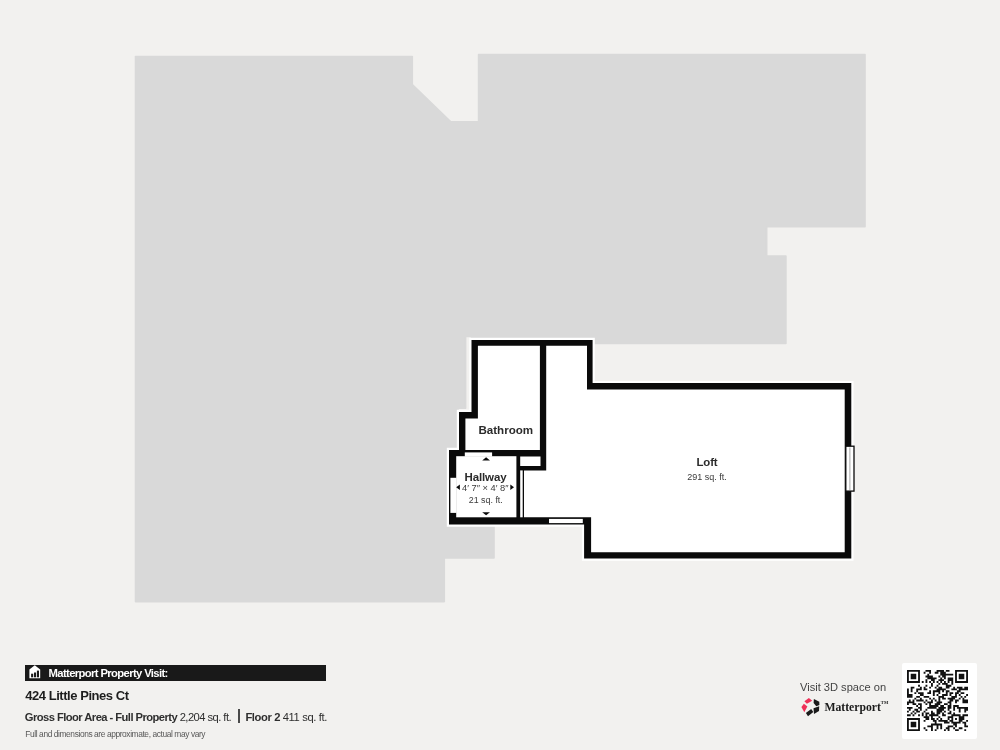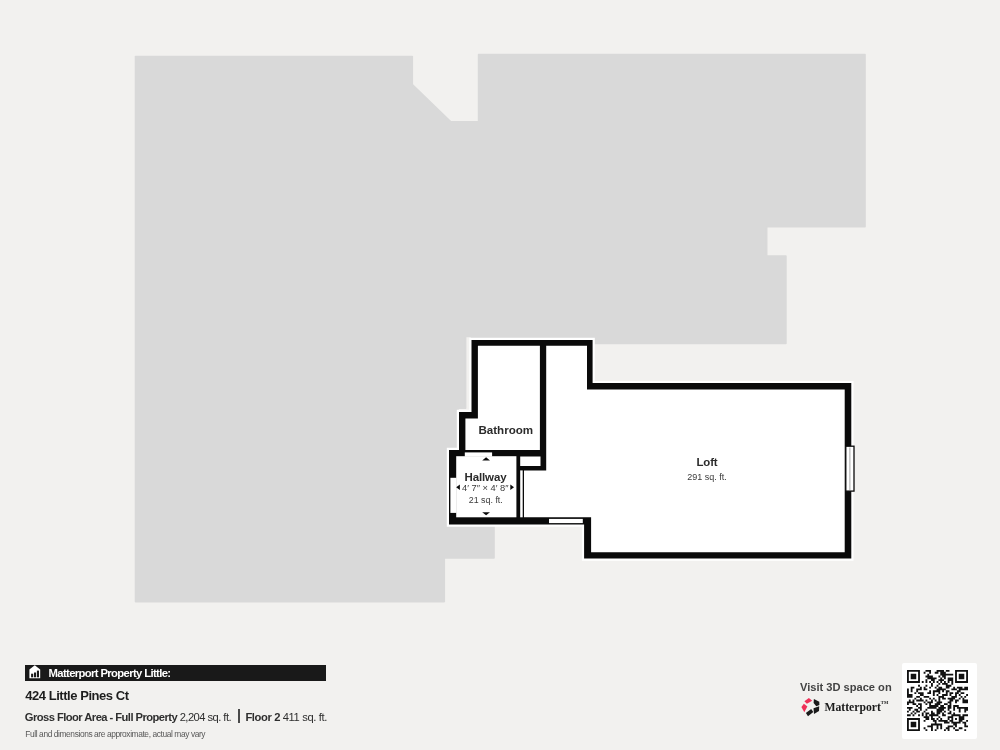--- a/index.html
+++ b/index.html
@@ -39,28 +39,28 @@
   <text x="707" y="479.7" font-size="9.0" fill="#3a3a3a" text-anchor="middle">291 sq. ft.</text>
 </svg>
 
 <div class="abs" style="left:25px;top:664.5px;width:301px;height:16.5px;background:#191919;"></div>
 <svg class="abs" style="left:29px;top:664.6px" width="12" height="14" viewBox="0 0 12 14">
   <path d="M0.4,4.6 L5.8,0.3 L11.2,4.6 V13.3 H0.4 Z" fill="#ffffff"></path>
   <rect x="2.1" y="8.7" width="2.1" height="3.6" fill="#191919"></rect>
   <rect x="5.0" y="7.5" width="2.1" height="4.8" fill="#191919"></rect>
   <rect x="7.9" y="5.6" width="2.1" height="6.7" fill="#191919"></rect>
 </svg>
-<div class="abs" style="left:48.6px;top:667.9px;font-size:11.3px;font-weight:bold;color:#ffffff;letter-spacing:-0.65px;">Matterport Property Little:</div>
+<div class="abs" style="left:48.6px;top:667.9px;font-size:11.3px;font-weight:bold;color:#ffffff;letter-spacing:-0.65px;">Matterport Property Visit:</div>
 <div class="abs" style="left:25.2px;top:689.0px;font-size:13px;font-weight:bold;color:#1d1d1d;letter-spacing:-0.45px;">424 Little Pines Ct</div>
 <div class="abs" style="left:24.8px;top:711.7px;font-size:11.2px;color:#2e2e2e;letter-spacing:-0.55px;"><b>Gross Floor Area - Full Property</b> 2,204 sq. ft.</div>
 <div class="abs" style="left:238.0px;top:709.3px;width:1.6px;height:14.2px;background:#4a4a4a;"></div>
 <div class="abs" style="left:245.4px;top:711.7px;font-size:11.2px;color:#2e2e2e;letter-spacing:-0.38px;text-align:right;"><b>Floor 2</b> 411 sq. ft.</div>
 <div class="abs" style="left:25.3px;top:729.5px;font-size:8.4px;color:#585858;letter-spacing:-0.4px;">Full and dimensions are approximate, actual may vary</div>
 
-<div class="abs" style="left:800.0px;top:681.6px;font-size:11.1px;color:#434343;font-weight:bold;">Visit 3D space on</div>
+<div class="abs" style="left:800.0px;top:681.6px;font-size:11.1px;color:#434343;">Visit 3D space on</div>
 <svg class="abs" style="left:798px;top:694px" width="26" height="26" viewBox="0 0 26 26">
   <polygon points="6.4,7.3 10.9,3.9 14.2,6.7 8.9,9.8" fill="#ee3158"></polygon>
   <polygon points="5.9,9.7 9.4,12.4 6.3,18.3 3.4,12.9" fill="#ee3158"></polygon>
   <polygon points="15.9,4.9 21.3,7.8 21.4,11.1 18.3,12.3 15.6,8.9" fill="#1a1a1a"></polygon>
   <polygon points="15.5,14.2 21.2,12.2 21.0,17.1 16.0,19.9" fill="#1a1a1a"></polygon>
   <polygon points="7.9,18.9 13.2,14.9 15.3,18.0 10.0,22.2" fill="#1a1a1a"></polygon>
 </svg>
 <div class="abs" style="left:824.4px;top:700.6px;font-size:11.7px;font-family:'Liberation Serif',serif;font-weight:bold;color:#1b1b1b;">Matterport<span style="font-size:4.6px;vertical-align:6.5px;letter-spacing:0;">TM</span></div>
 <div class="abs" style="left:902px;top:662.5px;width:74.5px;height:76px;background:#ffffff;border-radius:2px;"></div>
 <svg class="abs" style="left:907px;top:669.6px" width="61" height="61" viewBox="0 0 60.72 60.72">

